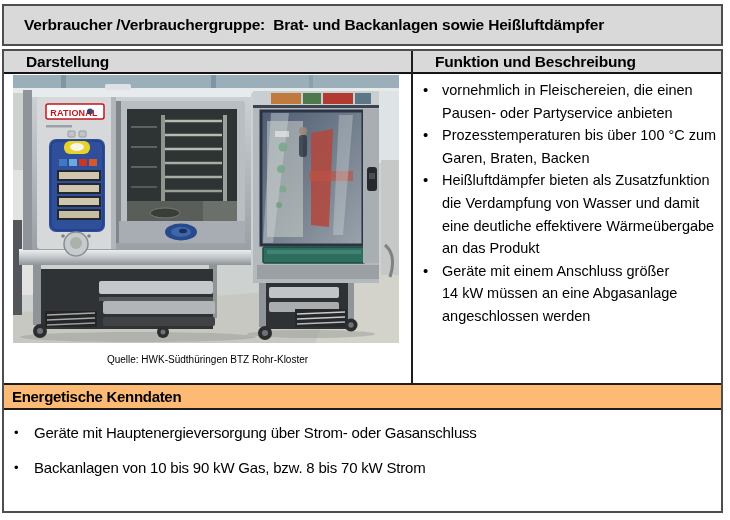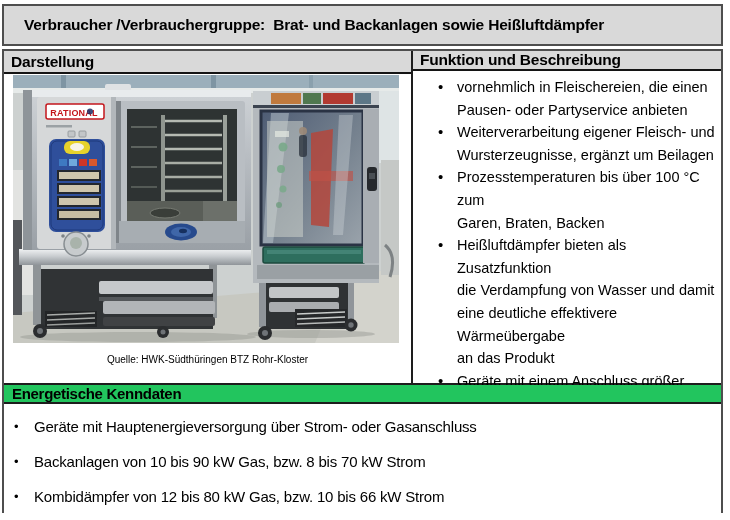--- a/index.html
+++ b/index.html
@@ -19,45 +19,45 @@
     border: 2px solid #4e4e4e; background: #fff;
     display: flex; flex-direction: column;
   }
 
   .row-cols { display: flex; height: 334px; border-bottom: 2px solid #1d1d1d; }
   .col-left  { width: 409px; border-right: 2px solid #1d1d1d; display: flex; flex-direction: column; }
   .col-right { flex: 1; display: flex; flex-direction: column; }
 
   .cell-header {
     height: 23px; background: #d9d9d9; border-bottom: 2px solid #141414;
-    display: flex; align-items: center; padding-left: 7px;
+    display: flex; align-items: center; padding-left: 22px;
     font-size: 15.5px; font-weight: bold; letter-spacing: -0.2px;
   }
 
   .left-body { flex: 1; position: relative; background: #fff; }
   .photo-frame { position: absolute; left: 9px; top: 1px; width: 386px; height: 256px; }
   .photo-frame svg { display: block; width: 386px; height: 268px; }
   .photo-caption {
     position: absolute; left: 0; top: 280px; width: 100%;
     text-align: center; font-size: 10px;
   }
 
-  .right-body { flex: 1; padding: 5px 2px 0 20px; }
+  .right-body { flex: 1; padding: 5px 2px 0 5px; }
   ul.bullets { list-style: none; }
   .right-body li {
     display: flex; font-size: 14.5px; line-height: 22.6px;
   }
   .right-body li::before {
     content: "\2022"; width: 19px; flex: 0 0 19px;
     padding-left: 5px; font-size: 15px;
   }
   .right-body li span { white-space: pre-line; }
 
   .energ-header {
-    height: 25px; background: #22c55e; border-bottom: 2px solid #1d1d1d;
+    height: 25px; background: #fdba74; border-bottom: 2px solid #1d1d1d;
     display: flex; align-items: center; padding-left: 8px;
     font-size: 15px; font-weight: bold; letter-spacing: -0.3px;
   }
 
   .energ-body { flex: 1; padding: 12px 6px 0 4px; background: #fff; }
   .energ-body li {
     display: flex; font-size: 15px; line-height: 22px;
     margin-bottom: 13px; letter-spacing: -0.2px;
   }
   .energ-body li::before {
@@ -256,53 +256,46 @@
 
     <div class="col-right">
       <div class="cell-header">Funktion und Beschreibung</div>
       <div class="right-body">
         <ul class="bullets">
           <li>
               <span>vornehmlich in Fleischereien, die einen
 Pausen- oder Partyservice anbieten</span>
             </li>
           <li>
-              <span>Weiterverarbeitung eigener Fleisch- und
-Wursterzeugnisse, ergänzt um Beilagen</span>
-            </li>
-          <li>
               <span>Prozesstemperaturen bis über 100 °C zum
 Garen, Braten, Backen</span>
             </li>
           <li>
               <span>Heißluftdämpfer bieten als Zusatzfunktion
 die Verdampfung von Wasser und damit
 eine deutliche effektivere Wärmeübergabe
 an das Produkt</span>
             </li>
           <li>
               <span>Geräte mit einem Anschluss größer
-17 kW müssen an eine Abgasanlage
+14 kW müssen an eine Abgasanlage
 angeschlossen werden</span>
             </li>
         </ul>
       </div>
     </div>
 
   </div>
 
   <div class="energ-header">Energetische Kenndaten</div>
 
   <div class="energ-body">
     <ul class="bullets">
       <li>
           <span>Geräte mit Hauptenergieversorgung über Strom- oder Gasanschluss</span>
         </li>
       <li>
           <span>Backanlagen von 10 bis 90 kW Gas, bzw. 8 bis 70 kW Strom</span>
         </li>
-      <li>
-          <span>Kombidämpfer von 12 bis 80 kW Gas, bzw. 10 bis 66 kW Strom</span>
-        </li>
     </ul>
   </div>
 
 </div>
 
 </body></html>

